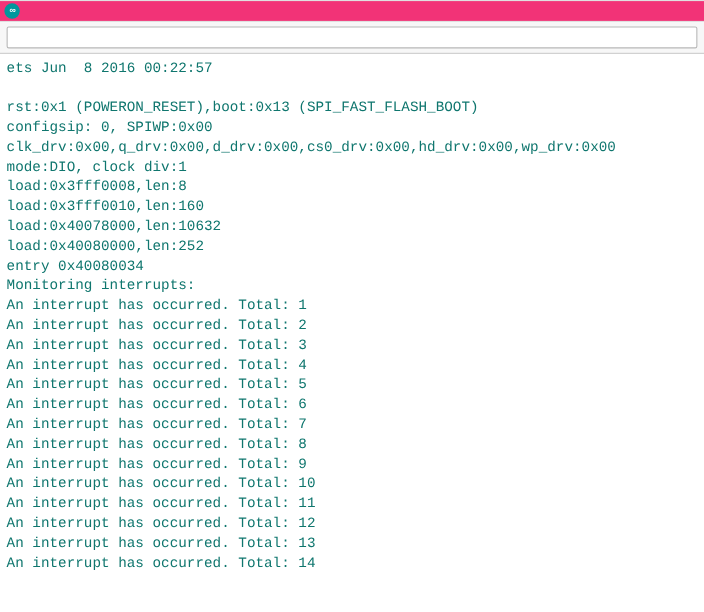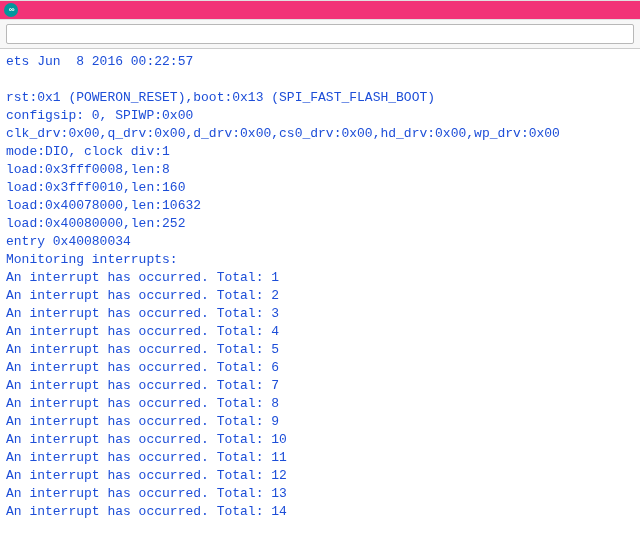--- a/index.html
+++ b/index.html
@@ -48,21 +48,21 @@
       border-radius: 2px;
       padding: 2px 4px;
       font-family: Arial, sans-serif;
       font-size: 12px;
       background: #fff;
     }
     .output {
       padding: 4px 6px;
       white-space: pre;
       overflow: hidden;
-      color: #1d4ed8;
+      color: #0f766e;
     }
     .line { white-space: pre; }
   </style>
 </head>
 <body>
 
 <div class="titlebar">
   <div class="titlebar-icon">
     <span>∞</span>
   </div>

